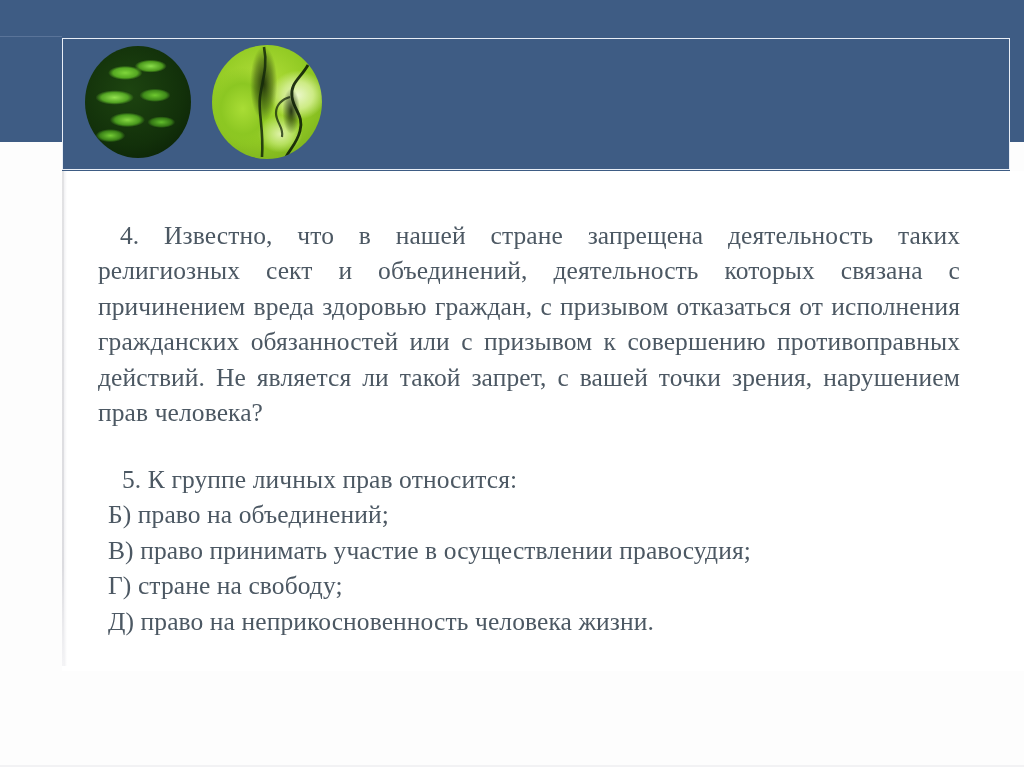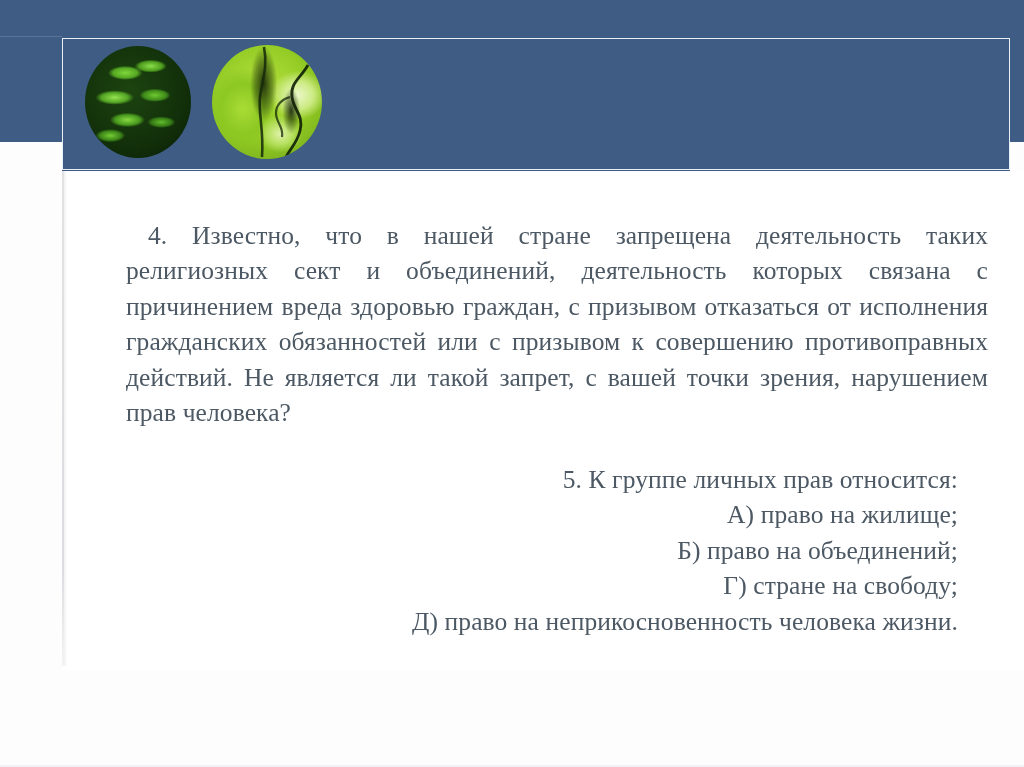--- a/index.html
+++ b/index.html
@@ -142,29 +142,28 @@
   #para4 {
     left: 98px;
     top: 192px;
     width: 862px;
     font-size: 25.5px;
     line-height: 35.6px;
     text-align: justify;
     text-indent: 22px;
     color: #4c5863;
     letter-spacing: 0.1px;
-    margin-left: 28px;
   }
   #q5 {
     left: 108px;
     top: 462px;
     width: 850px;
     font-size: 25.5px;
     line-height: 35.4px;
-    text-align: right;
+    text-align: left;
     color: #4c5863;
     letter-spacing: 0.1px;
   }
   #q5 .opt {
     display: block;
     white-space: nowrap;
   }
   #q5 .stem {
     display: block;
     text-indent: 14px;
@@ -202,20 +201,20 @@
   </div>
 
   <div class="page"></div>
   <div class="page-edge"></div>
   <div class="page-edge2"></div>
 
   <p class="scan-text" id="para4">4. Известно, что в нашей стране запрещена деятельность таких религиозных сект и объединений, деятельность которых связана с причинением вреда здоровью граждан, с призывом отказаться от исполнения гражданских обязанностей или с призывом к совершению противоправных действий. Не является ли такой запрет, с вашей точки зрения, нарушением прав человека?</p>
 
   <div class="scan-text" id="q5">
     <span class="stem">5. К группе личных прав относится:</span>
-    <span class="opt">А) право на жилище;</span>
     <span class="opt">Б) право на объединений;</span>
+    <span class="opt">В) право принимать участие в осуществлении правосудия;</span>
     <span class="opt">Г) стране на свободу;</span>
     <span class="opt">Д) право на неприкосновенность человека жизни.</span>
   </div>
 
   <div class="bottom-hair"></div>
 </div>
 
 </body></html>

